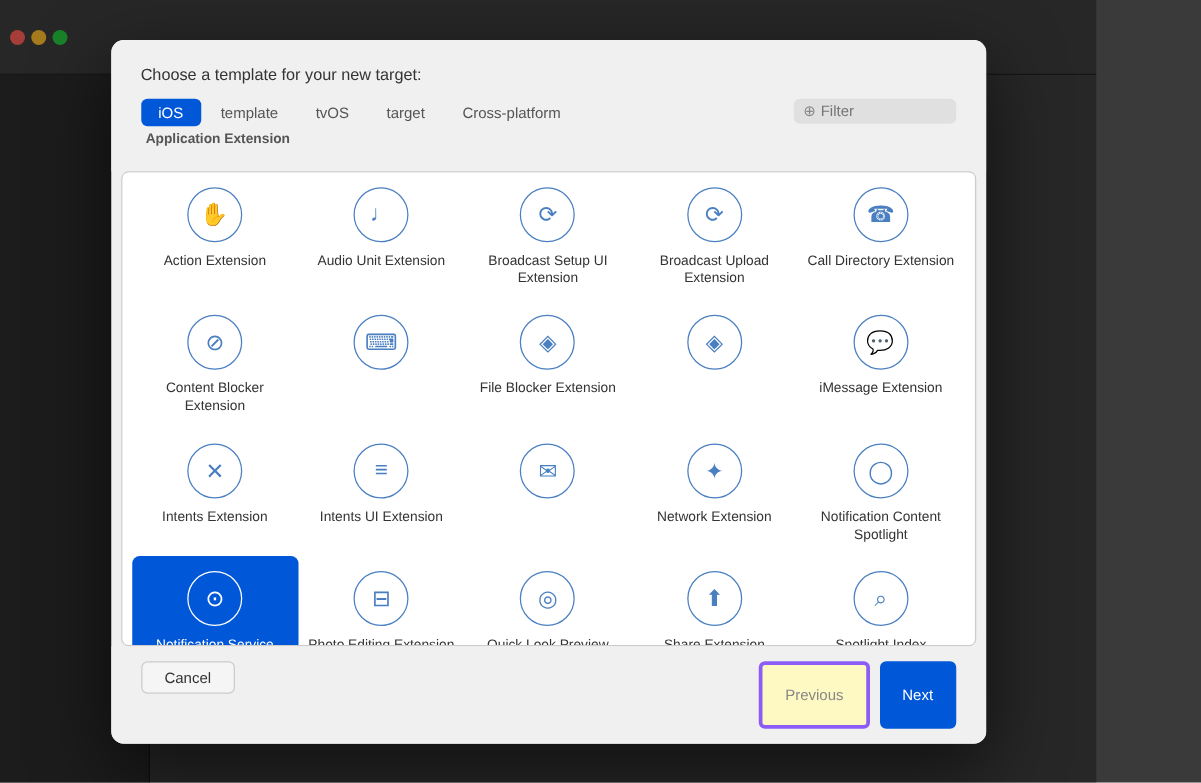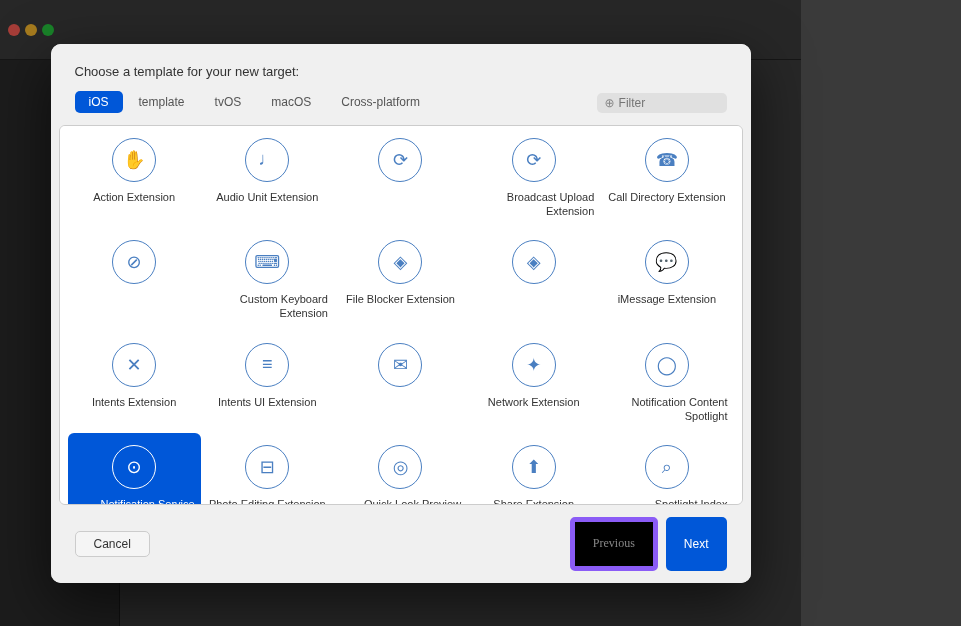--- a/index.html
+++ b/index.html
@@ -7,21 +7,21 @@
       font-family: -apple-system, BlinkMacSystemFont, "Helvetica Neue", Arial, sans-serif;
       background: #3a3a3a;
       width: 961px;
       height: 626px;
       overflow: hidden;
       position: relative;
     }
 
     
     .xcode-bg {
-      width: 801px;
+      width: 877px;
       height: 626px;
       background: #3c3c3c;
       position: relative;
     }
 
     
     .modal-overlay {
       position: absolute;
       top: 0; left: 0; right: 0; bottom: 0;
       background: rgba(0,0,0,0.35);
@@ -81,21 +81,21 @@
     .modal-title {
       font-size: 13px;
       color: #333;
       margin-bottom: 12px;
     }
 
     
     .tab-bar {
       display: flex;
       gap: 2px;
-      align-items: flex-end;
+      align-items: flex-start;
     }
 
     .tab {
       padding: 4px 14px;
       border-radius: 5px;
       font-size: 12px;
       cursor: pointer;
       color: #555;
       background: transparent;
       border: none;
@@ -181,28 +181,27 @@
 
     .ext-item.selected .ext-icon {
       border-color: #fff;
       color: #fff;
     }
 
     .ext-label {
       font-size: 11px;
       color: #333;
       line-height: 1.3;
-      text-align: right;
     }
 
     
     .modal-footer {
       display: flex;
       justify-content: space-between;
-      align-items: center;
+      align-items: flex-start;
       padding: 12px 24px;
       background: #f0f0f0;
     }
 
     .btn-cancel {
       padding: 5px 18px;
       border: 1px solid #ccc;
       border-radius: 5px;
       background: #f5f5f5;
       font-size: 12px;
@@ -210,27 +209,26 @@
       color: #333;
     }
 
     .btn-group {
       display: flex;
       gap: 8px;
     }
 
     .btn-prev {
       padding: 5px 18px;
-      border: 5px solid #8b5cf6;
-      border-radius: 5px;
-      background: #000000;
+      border: 3px solid #8b5cf6;
+      border-radius: 5px;
+      background: #fef9c3;
       font-size: 12px;
       cursor: pointer;
       color: #888;
-      font-family: Liberation Serif, serif;
     }
 
     .btn-next {
       padding: 20px 18px;
       border-radius: 5px;
       background: #0057d8;
       color: #fff;
       font-size: 12px;
       border: none;
       cursor: pointer;
@@ -254,57 +252,59 @@
   <div class="modal-overlay">
     <div class="modal">
 
       <div class="modal-header">
         <div class="modal-title">Choose a template for your new target:</div>
 
         <div class="tab-bar">
           <button class="tab active">iOS</button>
           <button class="tab">template</button>
           <button class="tab">tvOS</button>
-          <button class="tab">macOS</button>
+          <button class="tab">target</button>
           <button class="tab">Cross-platform</button>
           <div class="tab-filter">
             <span style="color:#888;font-size:12px;">⊕</span>
             <input type="text" placeholder="Filter" style="">
           </div>
         </div>
 
+        <div class="section-label">Application Extension</div>
       </div>
 
       <div class="extensions-grid" id="extensions-grid">
 
       <div class="ext-item">
             <div class="ext-icon">✋</div>
             <div class="ext-label">Action Extension</div>
           </div>
           <div class="ext-item">
             <div class="ext-icon">♩</div>
             <div class="ext-label">Audio Unit Extension</div>
           </div>
           <div class="ext-item">
             <div class="ext-icon">⟳</div>
+            <div class="ext-label">Broadcast Setup UI Extension</div>
           </div>
           <div class="ext-item">
             <div class="ext-icon">⟳</div>
             <div class="ext-label">Broadcast Upload Extension</div>
           </div>
           <div class="ext-item">
             <div class="ext-icon">☎</div>
             <div class="ext-label">Call Directory Extension</div>
           </div>
           <div class="ext-item">
             <div class="ext-icon">⊘</div>
+            <div class="ext-label">Content Blocker Extension</div>
           </div>
           <div class="ext-item">
             <div class="ext-icon">⌨</div>
-            <div class="ext-label">Custom Keyboard Extension</div>
           </div>
           <div class="ext-item">
             <div class="ext-icon">◈</div>
             <div class="ext-label">File Blocker Extension</div>
           </div>
           <div class="ext-item">
             <div class="ext-icon">◈</div>
           </div>
           <div class="ext-item">
             <div class="ext-icon">💬</div>

